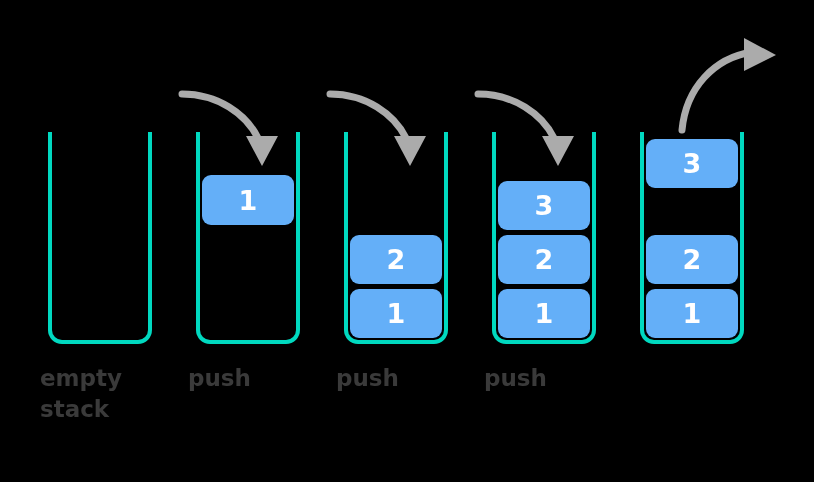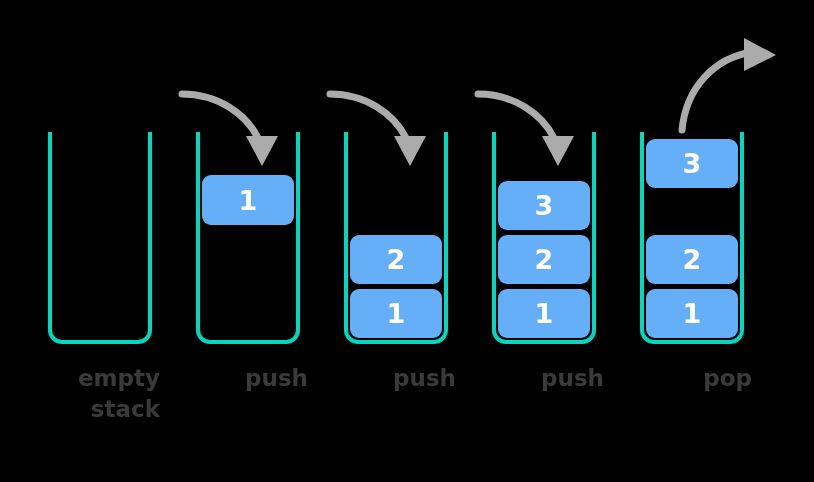--- a/index.html
+++ b/index.html
@@ -42,21 +42,21 @@
     justify-content: center;
     color: #ffffff;
     font-weight: bold;
     font-size: 27px;
     line-height: 1;
     letter-spacing: 0px;
   }
   .caption {
     position: absolute;
     width: 100%;
-    text-align: right;
+    text-align: left;
     color: #3a3a3a;
     font-weight: bold;
     font-size: 23px;
     line-height: 31px;
     white-space: pre-line;
   }
   .arrow-svg {
     position: absolute;
     overflow: visible;
     pointer-events: none;
@@ -120,16 +120,15 @@
 
     <svg class="arrow-svg" style="left:36px; top:38px;" width="140" height="110" viewBox="0 0 140 110">
       <path d="M 14 92 C 18 50 46 20 84 14" fill="none" stroke="#ABABAB" stroke-width="7" stroke-linecap="round"></path>
       <path d="M 76 0 L 108 17 L 76 33 Z" fill="#ABABAB"></path>
     </svg>
 
     <div class="block" style="--blue:#64AFF8; left:14px; top:139px; width:92px; height:49px;">3</div>
     <div class="block" style="--blue:#64AFF8; left:14px; top:235px; width:92px; height:49px;">2</div>
     <div class="block" style="--blue:#64AFF8; left:14px; top:289px; width:92px; height:49px;">1</div>
 
-    <div class="caption" style="top:363px; left:0; width:120px;">pop</div>
   </div>
 
 </div>
 
 </body></html>

